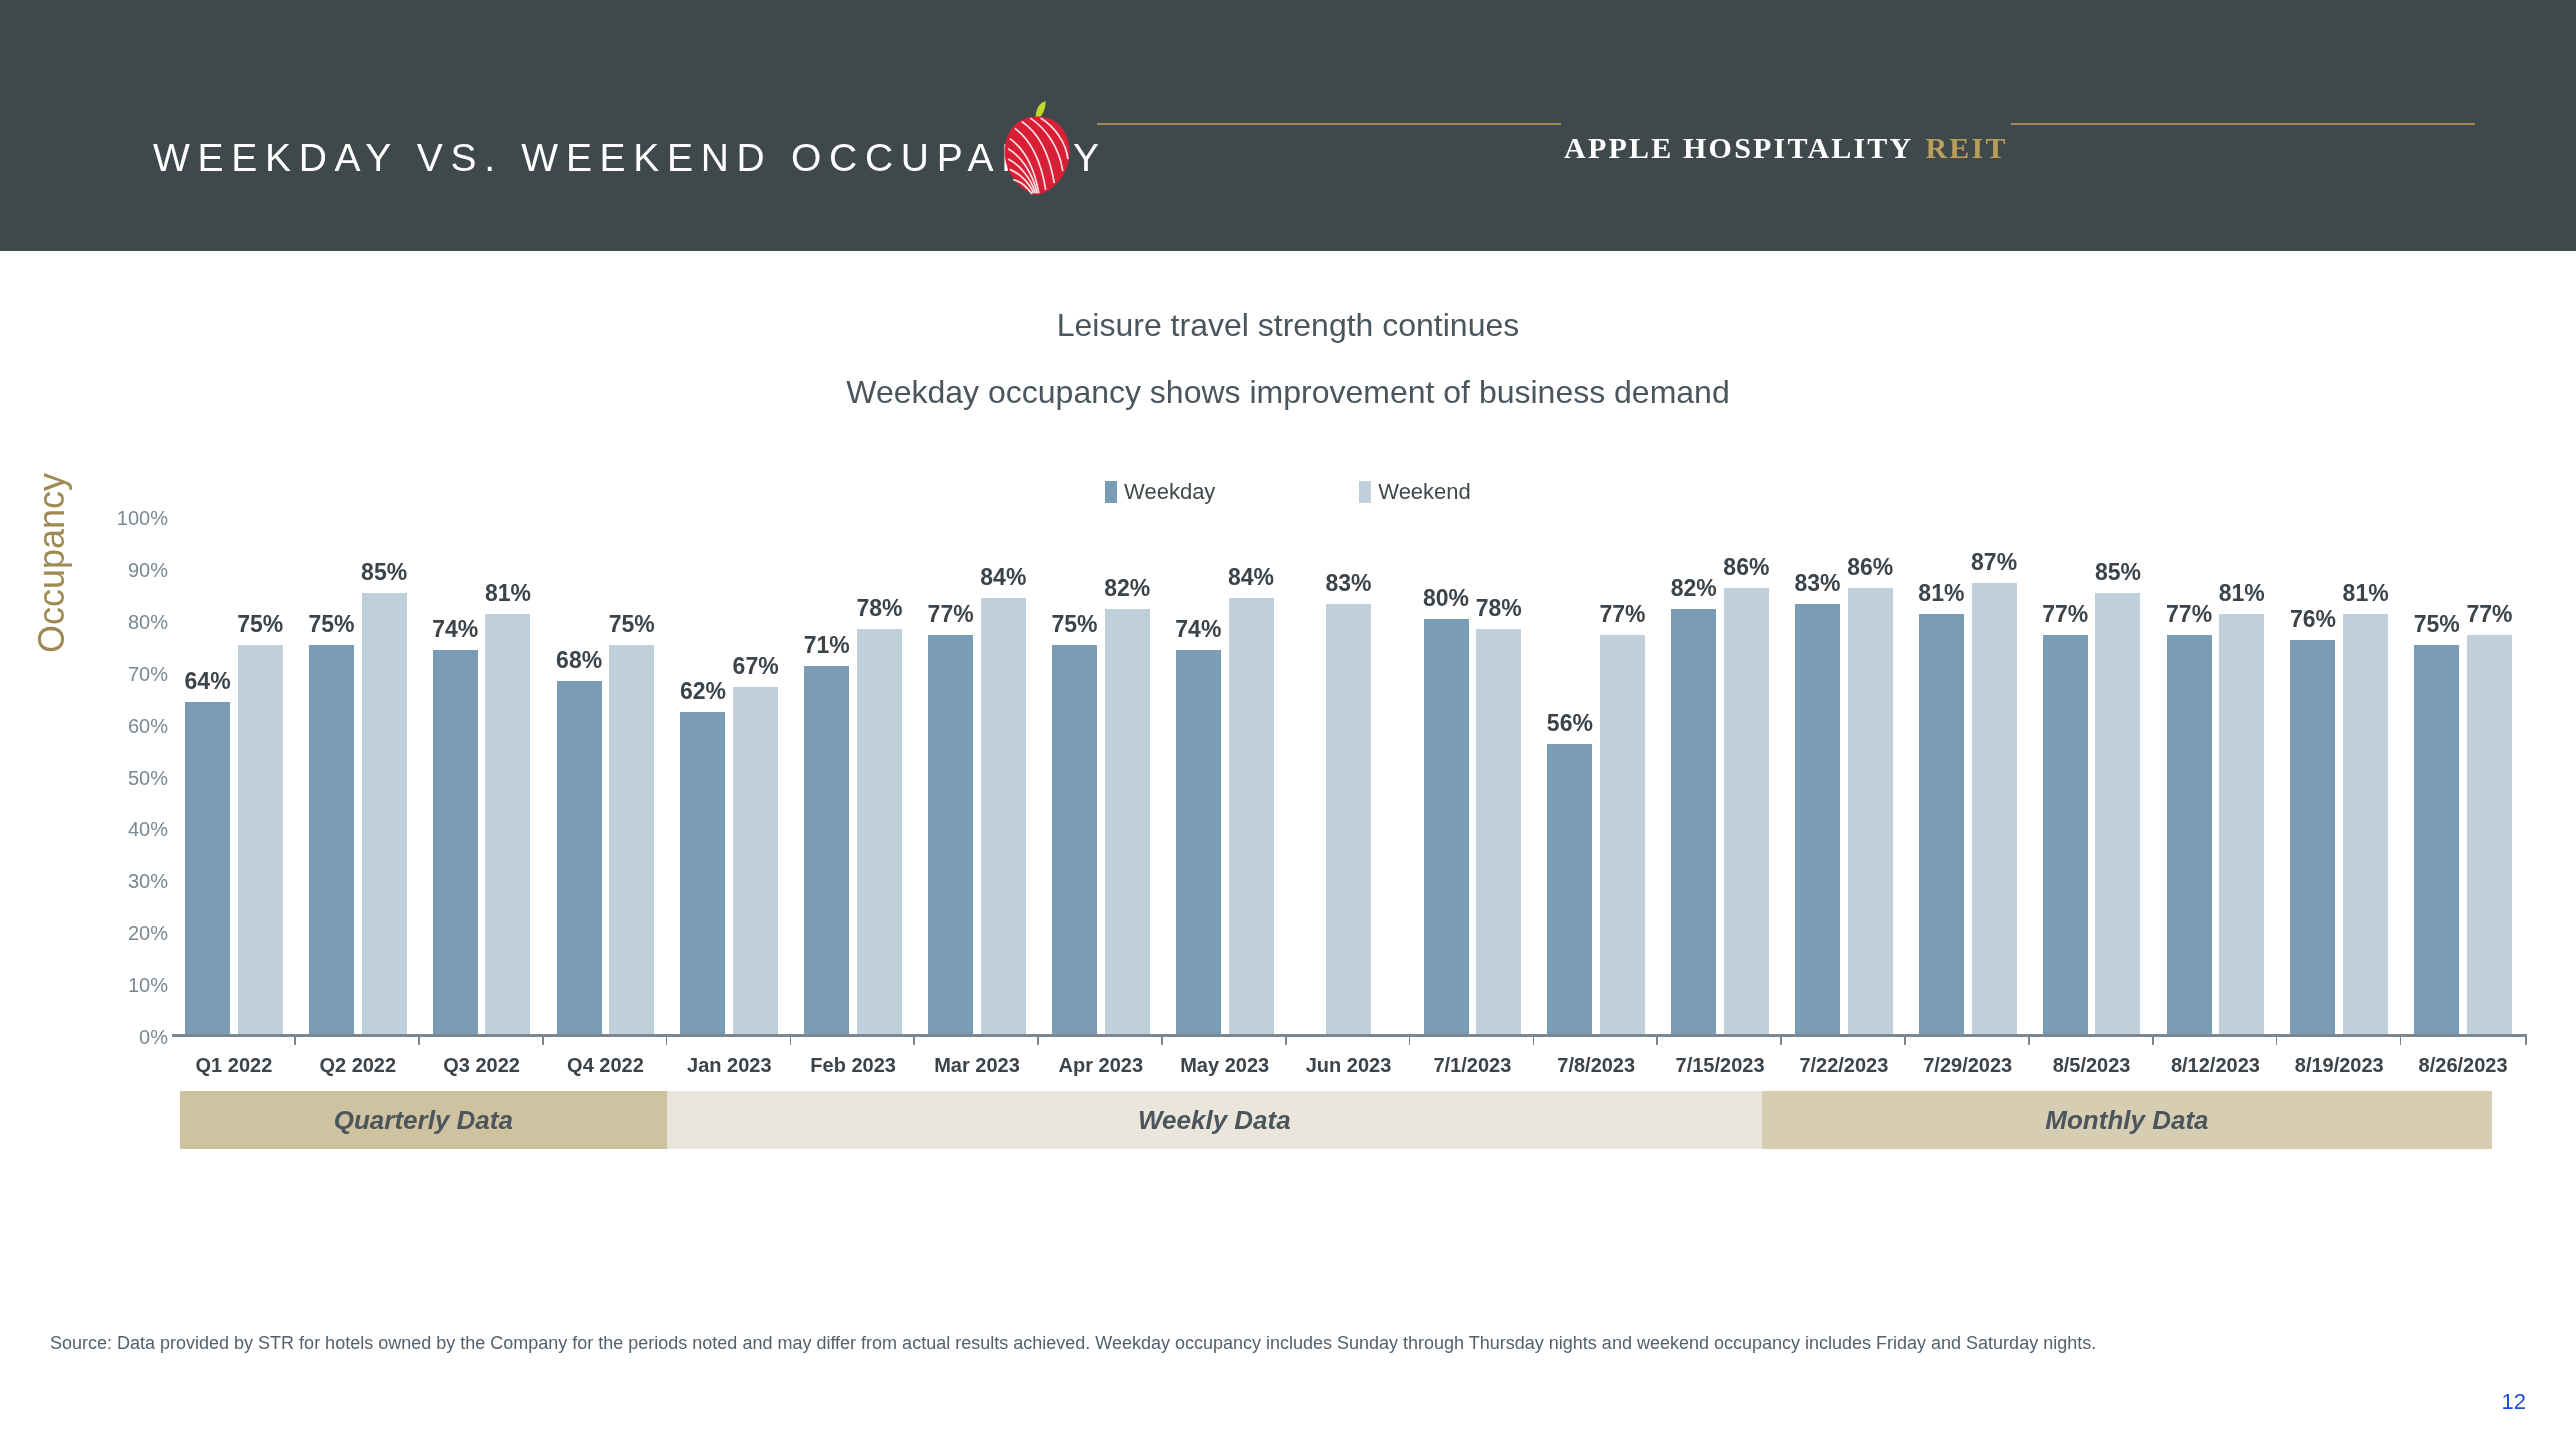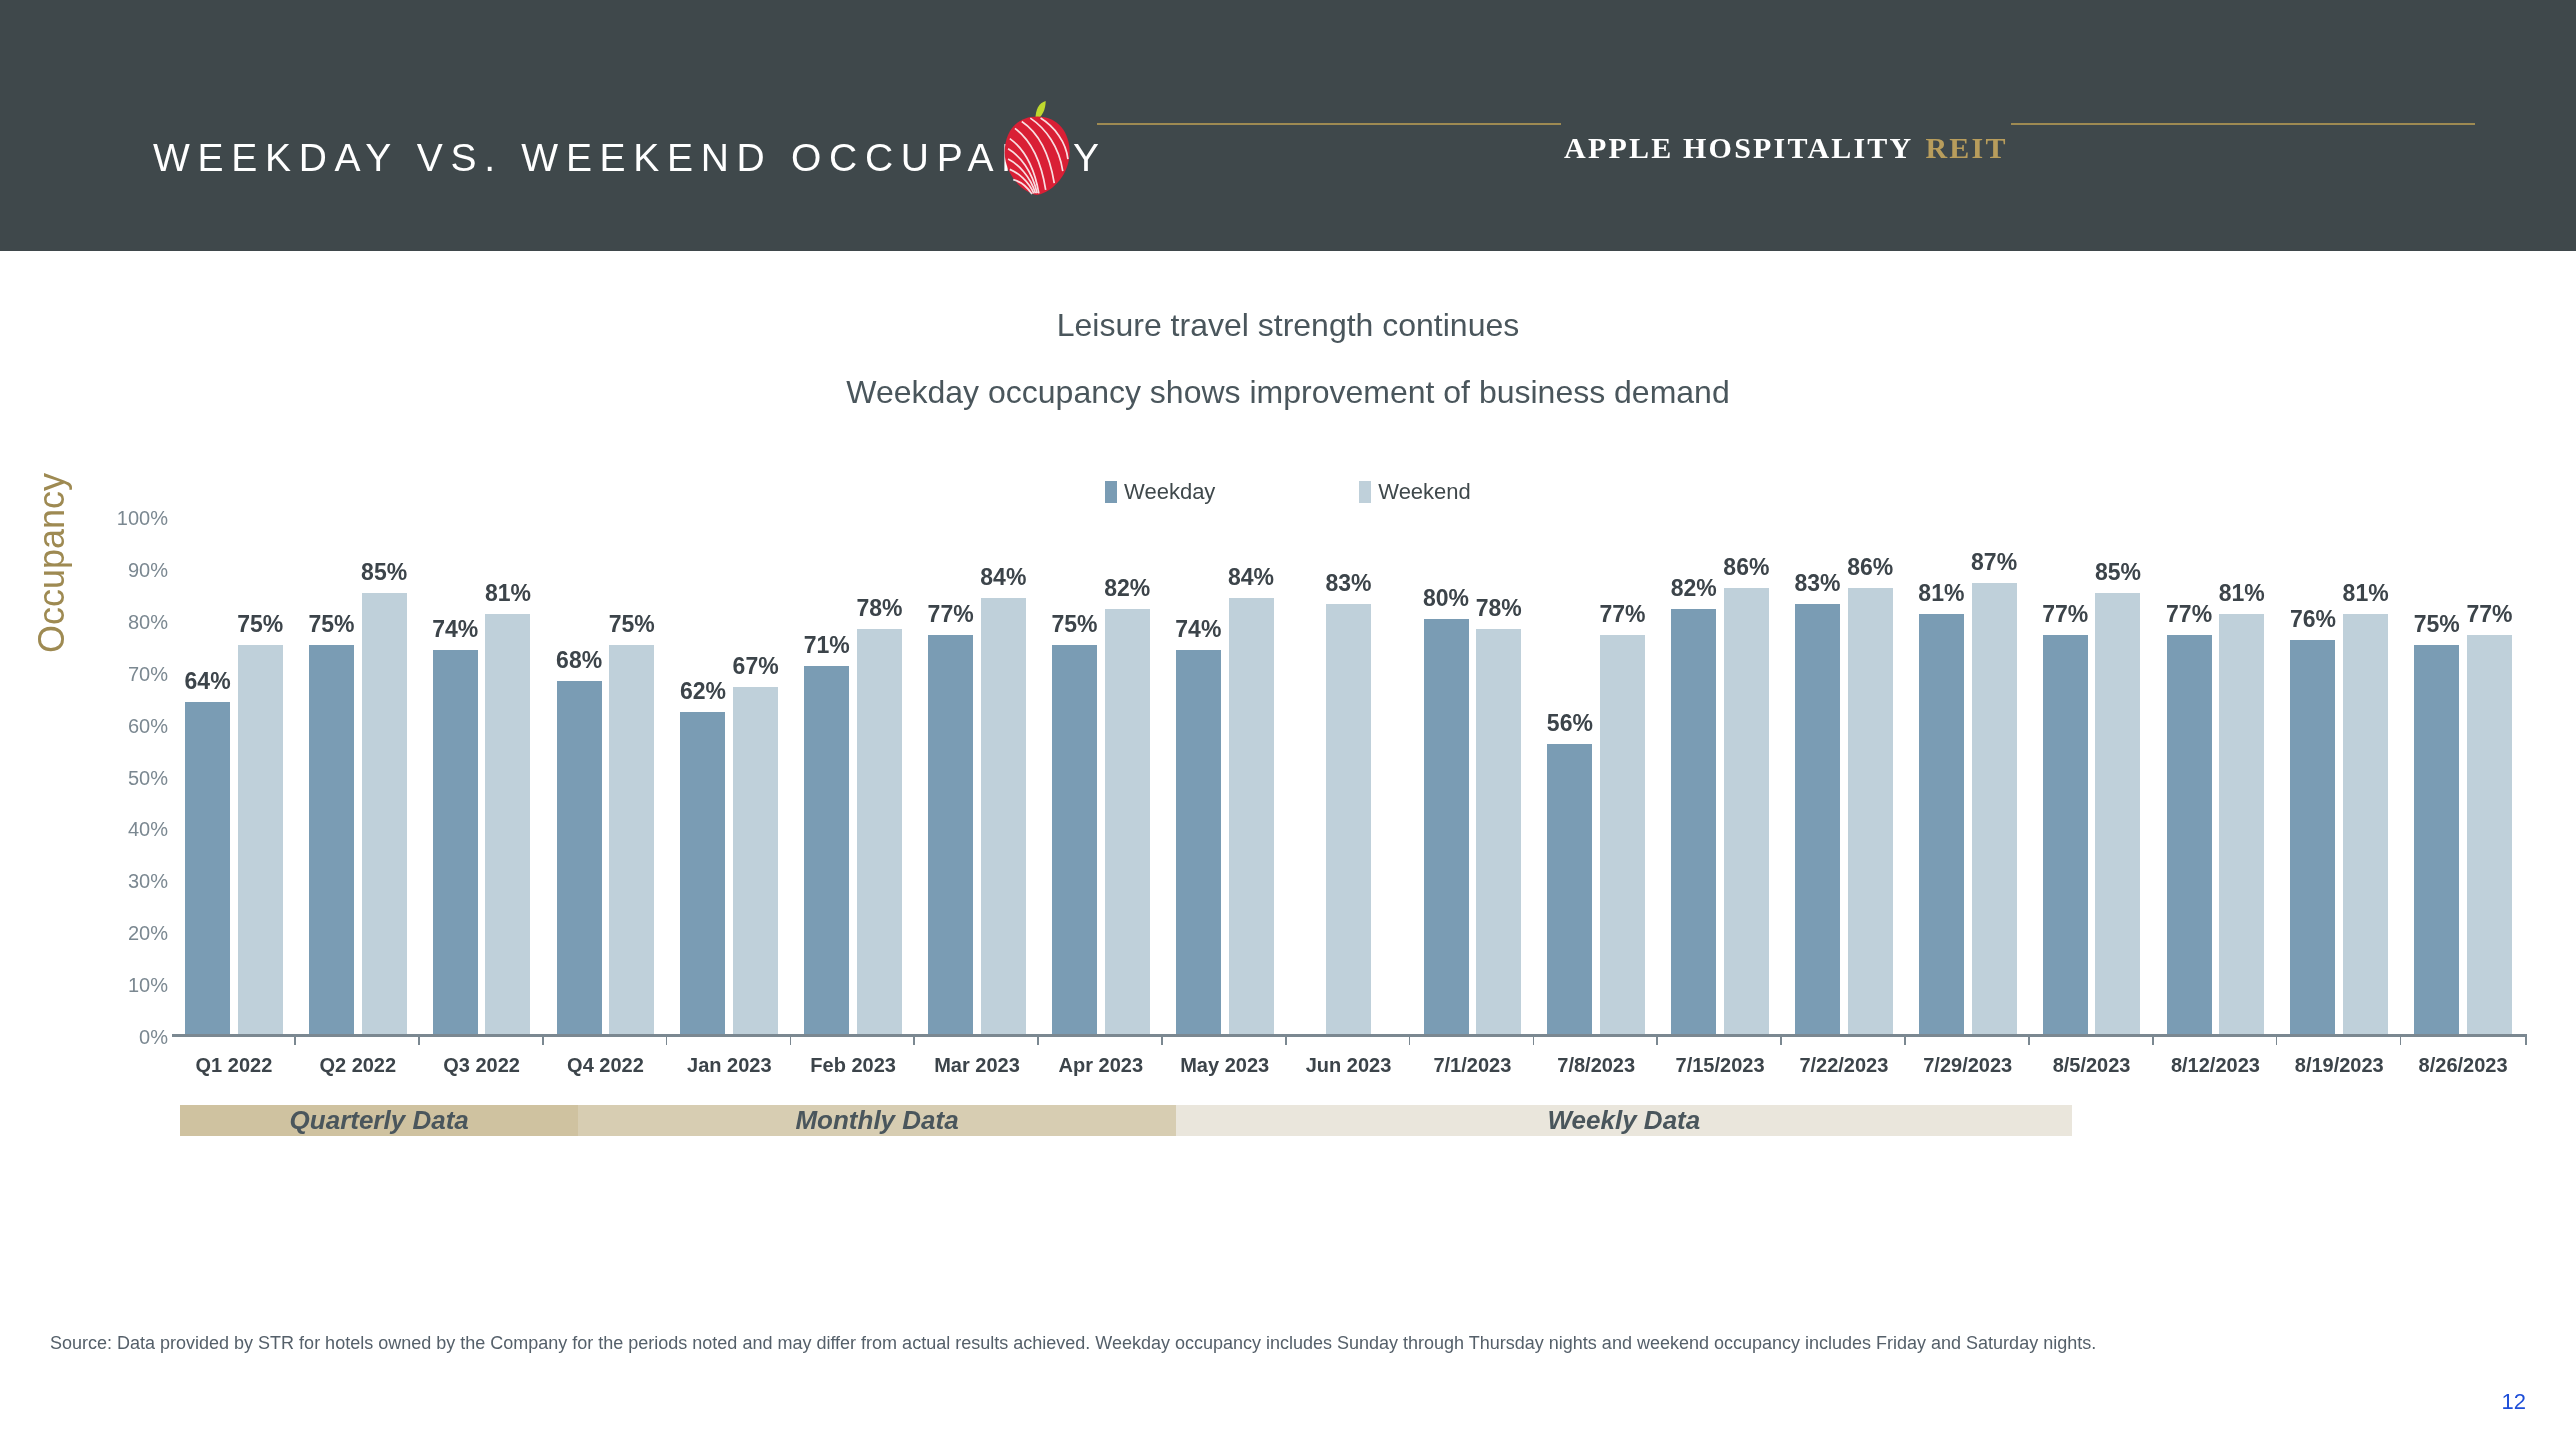--- a/index.html
+++ b/index.html
@@ -102,21 +102,21 @@
     display: flex;
   }
   .xlabel {
     text-align: center; font-size: 20px; font-weight: 700; color: #3c444a;
     white-space: nowrap; padding-top: 10.3px;
   }
 
   
   .banner {
     position: absolute; left: 180px; top: 1091px; height: 58px;
-    width: 1892px; display: flex; align-items: center;
+    width: 2312px; display: flex;
   }
   .banner-seg {
     display: flex; align-items: center; justify-content: center;
     font-size: 26px; font-weight: 700; font-style: italic; color: #4a565c;
   }
 
   
   .source {
     position: absolute; left: 50px; top: 1333px;
     font-size: 18px; color: #55606a; white-space: nowrap;
@@ -367,25 +367,25 @@
       <div class="xlabel" style="flex: 1 1 0px;">8/5/2023</div>
       <div class="xlabel" style="flex: 1 1 0px;">8/12/2023</div>
       <div class="xlabel" style="flex: 1 1 0px;">8/19/2023</div>
       <div class="xlabel" style="flex: 1 1 0px;">8/26/2023</div>
     </div>
 
   <div class="banner" id="banner">
       <div class="banner-seg" style="background: rgb(207, 194, 160); flex: 4 1 0px;">
         <span>Quarterly Data</span>
       </div>
+      <div class="banner-seg" style="background: rgb(234, 230, 220); flex: 9 1 0px;">
+        <span>Weekly Data</span>
+      </div>
       <div class="banner-seg" style="background: rgb(215, 205, 178); flex: 6 1 0px;">
         <span>Monthly Data</span>
       </div>
-      <div class="banner-seg" style="background: rgb(234, 230, 220); flex: 9 1 0px;">
-        <span>Weekly Data</span>
-      </div>
     </div>
 
   <div class="source">Source:  Data provided by STR for hotels owned by the Company for the periods noted and may differ from actual results achieved. Weekday occupancy includes Sunday through Thursday nights and weekend occupancy includes Friday and Saturday nights.</div>
   <div class="pagenum">12</div>
 
 </div>
 
 
 </body></html>

